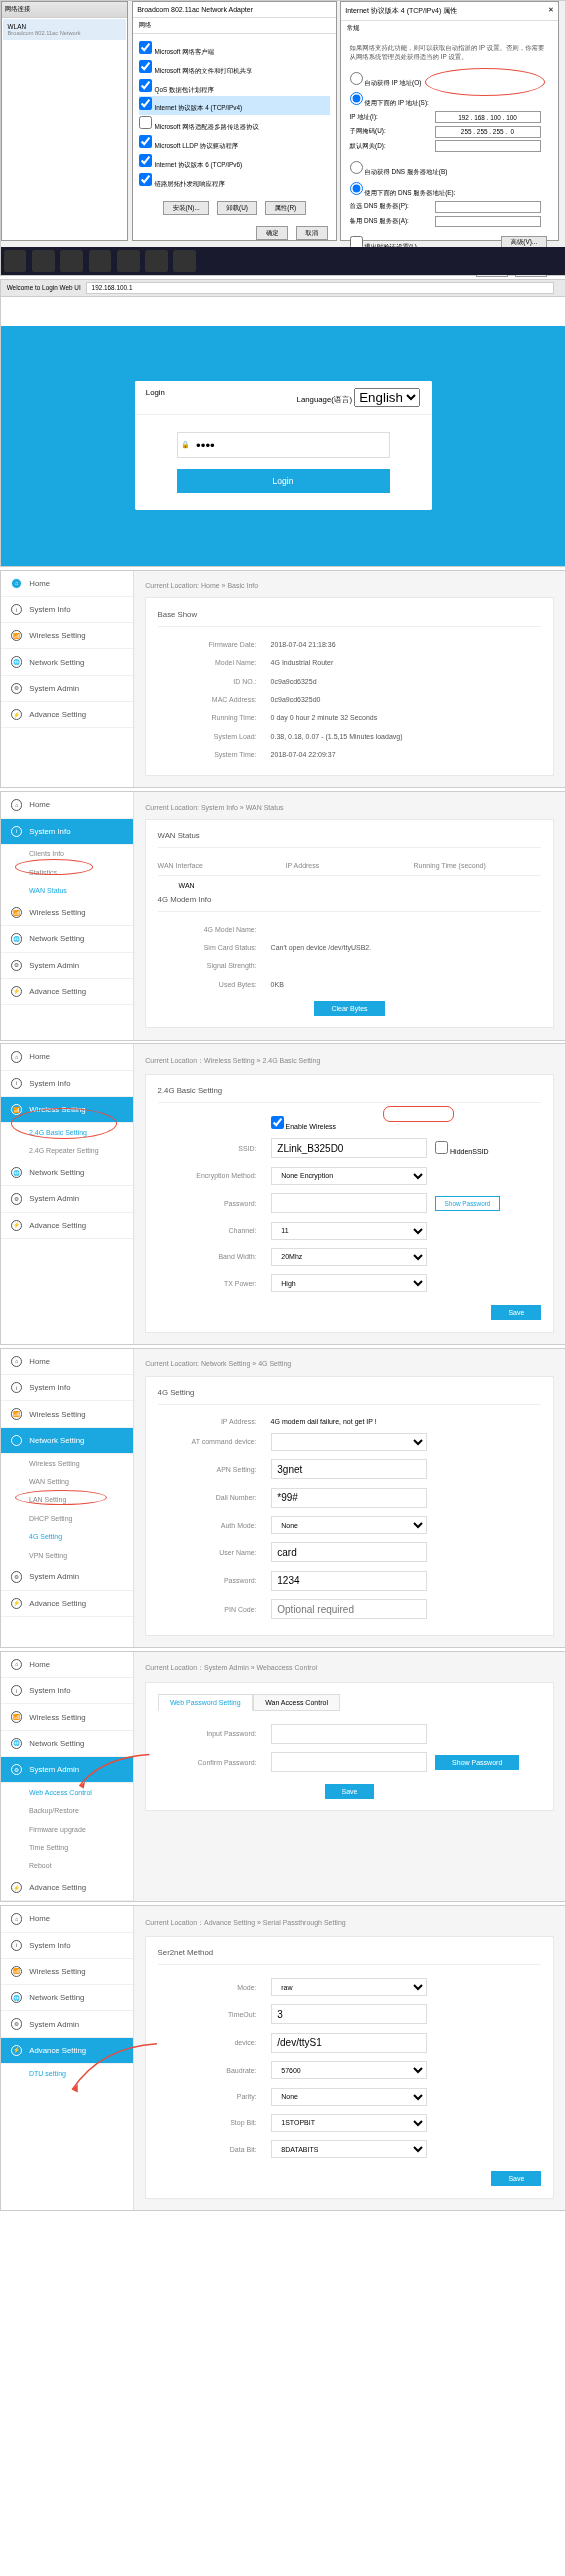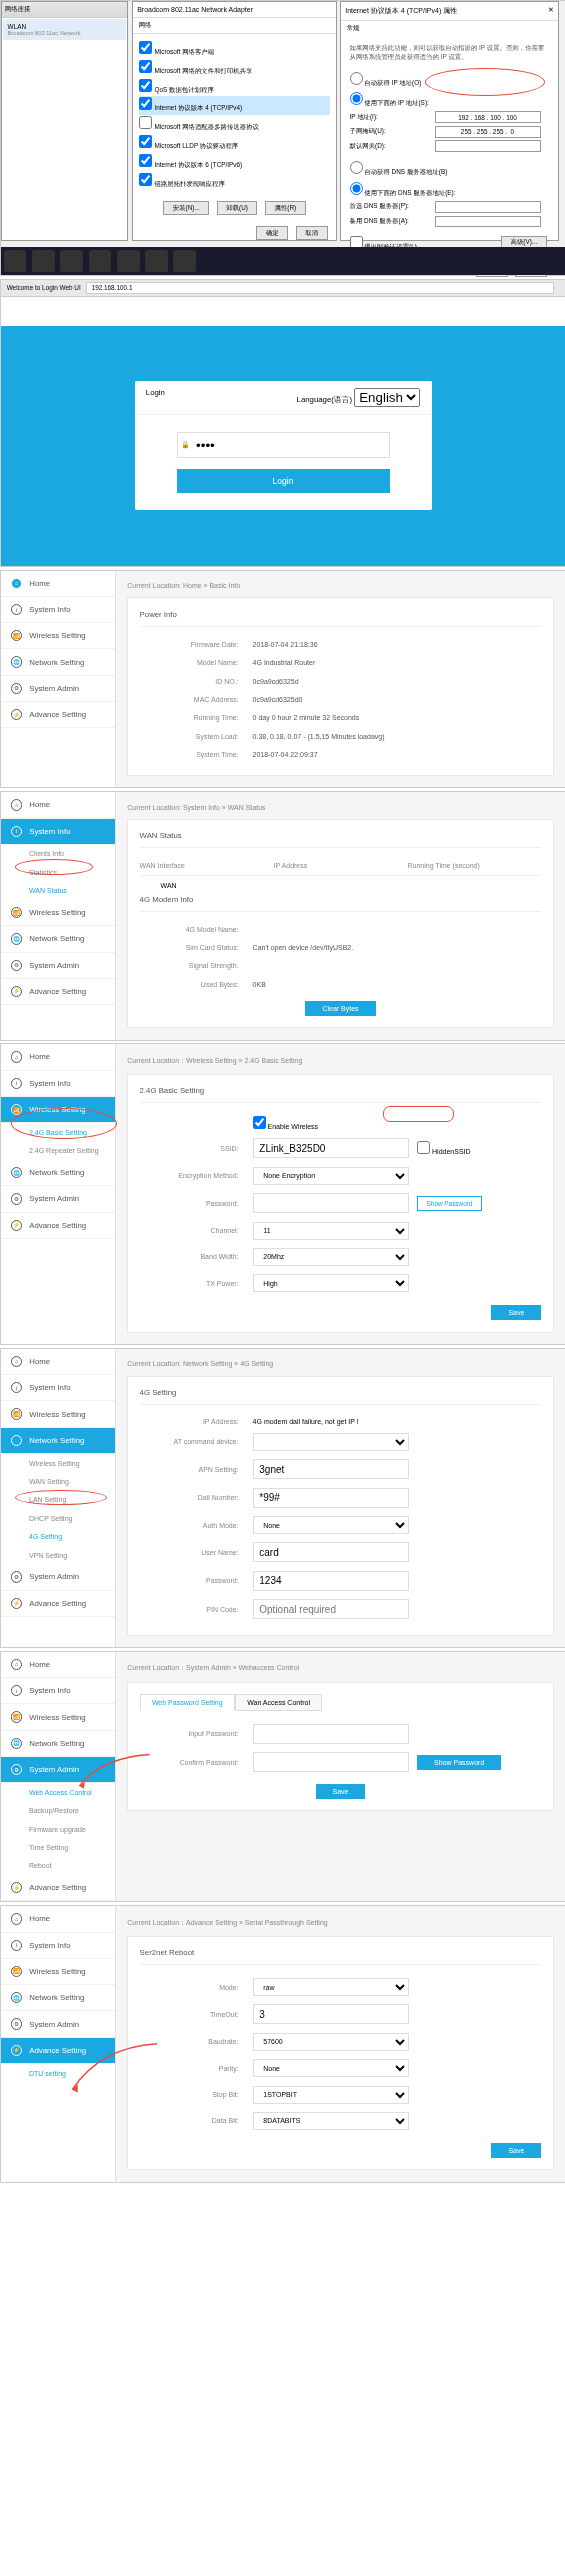--- a/index.html
+++ b/index.html
@@ -35,21 +35,21 @@
 
 
 .login-page { background: #1ba8e0; height: 240px; display: flex; align-items: center; justify-content: center; margin-top: 29px; }
 .login-box { background: #fff; width: 297px; padding: 0; border-radius: 1.4px; }
 .login-header { display: flex; justify-content: space-between; padding: 7px 11.3px; border-bottom: 0.7px solid #eee; font-size: 7.8px; }
 .login-body { padding: 17px 42px; }
 .login-btn { width: 100%; padding: 7px; background: #1ba8e0; color: #fff; border: none; font-size: 8.5px; cursor: pointer; }
 
 
 .admin { display: flex; min-height: 212px; background: #f5f5f5; }
-.sidebar { width: 115px; background: #fff; border-right: 0.7px solid #e0e0e0; }
+.sidebar { width: 133px; background: #fff; border-right: 0.7px solid #e0e0e0; }
 .sb-item { display: flex; align-items: center; padding: 7px 10px; font-size: 7.8px; color: #555; cursor: pointer; border-bottom: 0.7px solid #f0f0f0; }
 .sb-item.active { background: #1ba8e0; color: #fff; }
 .sb-icon { width: 11.3px; height: 11.3px; margin-right: 7px; border: 1.1px solid currentColor; border-radius: 50%; display: inline-flex; align-items: center; justify-content: center; font-size: 5.7px; }
 .sb-sub { padding: 5.7px 10px 5.7px 28px; font-size: 7px; color: #888; cursor: pointer; }
 .sb-sub.active { color: #1ba8e0; }
 .content { flex: 1; padding: 11.3px; }
 .breadcrumb { font-size: 7px; color: #888; margin-bottom: 8.5px; }
 .panel { background: #fff; border: 0.7px solid #e8e8e8; padding: 11.3px; }
 .panel-title { font-size: 7.8px; color: #555; padding-bottom: 7px; border-bottom: 0.7px solid #eee; margin-bottom: 8.5px; }
 .info-row { display: flex; padding: 5.7px 0; font-size: 7px; }
@@ -205,21 +205,21 @@
         <span>System Admin</span>
       </div>
     <div class="sb-item">
         <span class="sb-icon">⚡</span>
         <span>Advance Setting</span>
       </div>
   </div>
   <div class="content">
     <div class="breadcrumb">Current Location: Home » Basic Info</div>
     <div class="panel">
-      <div class="panel-title">Power Info</div>
+      <div class="panel-title">Base Show</div>
       <div class="info-row">
           <div class="info-label">Firmware Date:</div>
           <div class="info-val">2018-07-04 21:18:36</div>
         </div>
       <div class="info-row">
           <div class="info-label">Model Name:</div>
           <div class="info-val">4G Industrial Router</div>
         </div>
       <div class="info-row">
           <div class="info-label">ID NO.:</div>
@@ -533,28 +533,32 @@
       </div>
     <div class="sb-item active">
         <span class="sb-icon">⚡</span>
         <span>Advance Setting</span>
       </div>
     <div class="sb-sub active">DTU setting</div>
   </div>
   <div class="content">
     <div class="breadcrumb">Current Location：Advance Setting » Serial Passthrough Setting</div>
     <div class="panel">
-      <div class="panel-title">Ser2net Reboot</div>
+      <div class="panel-title">Ser2net Method</div>
       <div class="form-row">
           <div class="form-label">Mode:</div>
           <select class="form-select"><option>raw</option></select>
         </div>
       <div class="form-row">
           <div class="form-label">TimeOut:</div>
           <input class="form-input" value="3" style="">
+        </div>
+      <div class="form-row">
+          <div class="form-label">device:</div>
+          <input class="form-input" value="/dev/ttyS1" style="">
         </div>
       <div class="form-row">
           <div class="form-label">Baudrate:</div>
           <select class="form-select"><option>57600</option></select>
         </div>
       <div class="form-row">
           <div class="form-label">Parity:</div>
           <select class="form-select"><option>None</option></select>
         </div>
       <div class="form-row">

